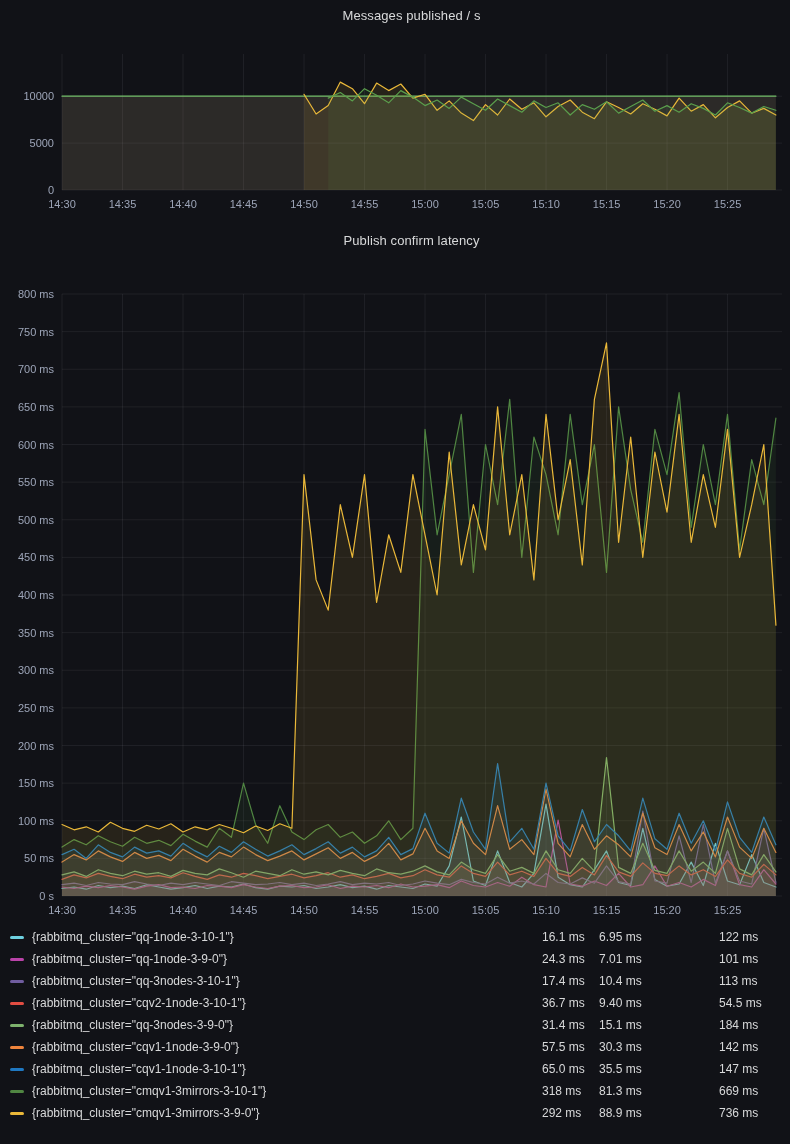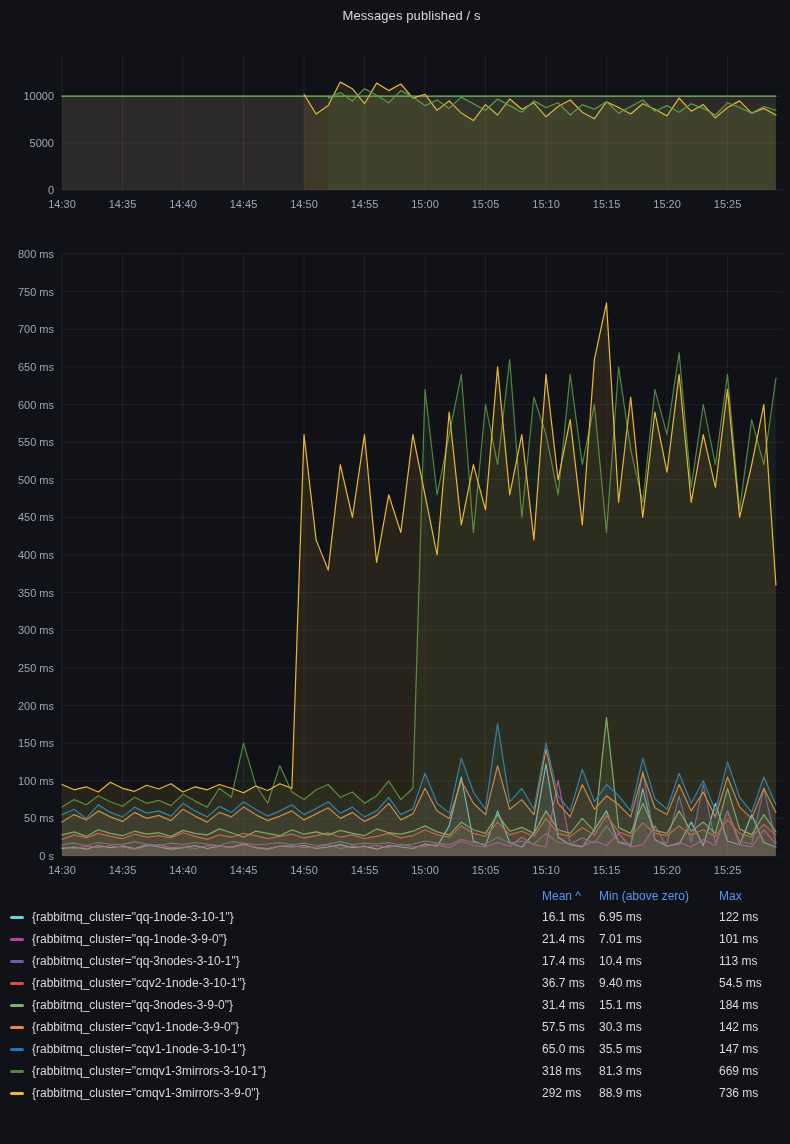--- a/index.html
+++ b/index.html
@@ -65,20 +65,21 @@
       <path d="M62.0 66.2L74.1 66.2L86.2 66.2L98.3 66.2L110.4 66.2L122.5 66.2L134.6 66.2L146.7 66.2L158.8 66.2L170.9 66.2L183.0 66.2L195.1 66.2L207.2 66.2L219.3 66.2L231.4 66.2L243.5 66.2L255.6 66.2L267.7 66.2L279.8 66.2L291.9 66.2L304.0 66.2L316.1 66.2L328.2 66.2L340.3 66.2L352.4 66.2L364.5 66.2L376.6 66.2L388.7 66.2L400.8 66.2L412.9 66.2L425.0 66.2L437.1 66.2L449.2 66.2L461.3 66.2L473.4 66.2L485.5 66.2L497.6 66.2L509.7 66.2L521.8 66.2L533.9 66.2L546.0 66.2L558.1 66.2L570.2 66.2L582.3 66.2L594.4 66.2L606.5 66.2L618.6 66.2L630.7 66.2L642.8 66.2L654.9 66.2L667.0 66.2L679.1 66.2L691.2 66.2L703.3 66.2L715.4 66.2L727.5 66.2L739.6 66.2L751.7 66.2L763.8 66.2L775.9 66.2L775.9 160L62.0 160Z" fill="rgba(187,168,128,0.16)" fill-opacity="1" stroke="none"></path>
       <path d="M62.0 66.2L74.1 66.2L86.2 66.2L98.3 66.2L110.4 66.2L122.5 66.2L134.6 66.2L146.7 66.2L158.8 66.2L170.9 66.2L183.0 66.2L195.1 66.2L207.2 66.2L219.3 66.2L231.4 66.2L243.5 66.2L255.6 66.2L267.7 66.2L279.8 66.2L291.9 66.2L304.0 66.2L316.1 66.2L328.2 66.2L340.3 66.2L352.4 66.2L364.5 66.2L376.6 66.2L388.7 66.2L400.8 66.2L412.9 66.2L425.0 66.2L437.1 66.2L449.2 66.2L461.3 66.2L473.4 66.2L485.5 66.2L497.6 66.2L509.7 66.2L521.8 66.2L533.9 66.2L546.0 66.2L558.1 66.2L570.2 66.2L582.3 66.2L594.4 66.2L606.5 66.2L618.6 66.2L630.7 66.2L642.8 66.2L654.9 66.2L667.0 66.2L679.1 66.2L691.2 66.2L703.3 66.2L715.4 66.2L727.5 66.2L739.6 66.2L751.7 66.2L763.8 66.2L775.9 66.2" fill="none" stroke="#73BF69" stroke-width="1.2" stroke-linejoin="round" stroke-linecap="round"></path>
       <path d="M304.0 64.3L316.1 84.0L328.2 75.6L340.3 52.1L352.4 58.7L364.5 73.7L376.6 53.1L388.7 60.6L400.8 54.0L412.9 68.1L425.0 64.3L437.1 80.3L449.2 70.9L461.3 83.1L473.4 90.6L485.5 74.6L497.6 85.0L509.7 69.0L521.8 79.3L533.9 72.8L546.0 86.8L558.1 76.5L570.2 70.0L582.3 82.2L594.4 88.7L606.5 71.8L618.6 77.5L630.7 84.0L642.8 73.7L654.9 79.3L667.0 85.9L679.1 68.1L691.2 81.2L703.3 74.6L715.4 87.8L727.5 77.5L739.6 70.9L751.7 83.1L763.8 78.4L775.9 85.0L775.9 160L304.0 160Z" fill="#EAB839" fill-opacity="0.1" stroke="none"></path>
       <path d="M304.0 64.3L316.1 84.0L328.2 75.6L340.3 52.1L352.4 58.7L364.5 73.7L376.6 53.1L388.7 60.6L400.8 54.0L412.9 68.1L425.0 64.3L437.1 80.3L449.2 70.9L461.3 83.1L473.4 90.6L485.5 74.6L497.6 85.0L509.7 69.0L521.8 79.3L533.9 72.8L546.0 86.8L558.1 76.5L570.2 70.0L582.3 82.2L594.4 88.7L606.5 71.8L618.6 77.5L630.7 84.0L642.8 73.7L654.9 79.3L667.0 85.9L679.1 68.1L691.2 81.2L703.3 74.6L715.4 87.8L727.5 77.5L739.6 70.9L751.7 83.1L763.8 78.4L775.9 85.0" fill="none" stroke="#EAB839" stroke-width="1.2" stroke-linejoin="round" stroke-linecap="round"></path>
       <path d="M328.2 68.1L340.3 62.5L352.4 70.9L364.5 58.7L376.6 65.3L388.7 72.8L400.8 60.6L412.9 67.1L425.0 75.6L437.1 70.0L449.2 78.4L461.3 67.1L473.4 73.7L485.5 80.3L497.6 69.0L509.7 75.6L521.8 82.2L533.9 70.9L546.0 77.5L558.1 72.8L570.2 85.0L582.3 74.6L594.4 79.3L606.5 71.8L618.6 83.1L630.7 76.5L642.8 70.0L654.9 81.2L667.0 75.6L679.1 82.2L691.2 73.7L703.3 78.4L715.4 85.0L727.5 72.8L739.6 77.5L751.7 83.1L763.8 76.5L775.9 80.3L775.9 160L328.2 160Z" fill="#5A9E4C" fill-opacity="0.1" stroke="none"></path>
       <path d="M328.2 68.1L340.3 62.5L352.4 70.9L364.5 58.7L376.6 65.3L388.7 72.8L400.8 60.6L412.9 67.1L425.0 75.6L437.1 70.0L449.2 78.4L461.3 67.1L473.4 73.7L485.5 80.3L497.6 69.0L509.7 75.6L521.8 82.2L533.9 70.9L546.0 77.5L558.1 72.8L570.2 85.0L582.3 74.6L594.4 79.3L606.5 71.8L618.6 83.1L630.7 76.5L642.8 70.0L654.9 81.2L667.0 75.6L679.1 82.2L691.2 73.7L703.3 78.4L715.4 85.0L727.5 72.8L739.6 77.5L751.7 83.1L763.8 76.5L775.9 80.3" fill="none" stroke="#5A9E4C" stroke-width="1.2" stroke-linejoin="round" stroke-linecap="round"></path>
     </svg>
 </div>
 
 <div class="panel">
+  <div class="panel-title t2">Publish confirm latency</div>
   <svg width="790" height="662" viewBox="0 0 790 662">
       <line x1="62" x2="62" y1="34" y2="636" stroke="rgba(204,204,220,0.08)" stroke-width="1"></line>
       <text x="62" y="654" text-anchor="middle" fill="#9DA5B8" font-size="11">14:30</text>
       <line x1="122.50420168067228" x2="122.50420168067228" y1="34" y2="636" stroke="rgba(204,204,220,0.08)" stroke-width="1"></line>
       <text x="122.50420168067228" y="654" text-anchor="middle" fill="#9DA5B8" font-size="11">14:35</text>
       <line x1="183.00840336134456" x2="183.00840336134456" y1="34" y2="636" stroke="rgba(204,204,220,0.08)" stroke-width="1"></line>
       <text x="183.00840336134456" y="654" text-anchor="middle" fill="#9DA5B8" font-size="11">14:40</text>
       <line x1="243.5126050420168" x2="243.5126050420168" y1="34" y2="636" stroke="rgba(204,204,220,0.08)" stroke-width="1"></line>
       <text x="243.5126050420168" y="654" text-anchor="middle" fill="#9DA5B8" font-size="11">14:45</text>
       <line x1="304.0168067226891" x2="304.0168067226891" y1="34" y2="636" stroke="rgba(204,204,220,0.08)" stroke-width="1"></line>
@@ -146,42 +147,36 @@
       <path d="M62.0 594.6L74.1 589.3L86.2 598.4L98.3 584.8L110.4 592.4L122.5 596.9L134.6 587.1L146.7 593.1L158.8 590.9L170.9 596.1L183.0 583.3L195.1 590.9L207.2 596.9L219.3 586.3L231.4 592.4L243.5 581.8L255.6 589.3L267.7 596.1L279.8 590.9L291.9 584.8L304.0 594.6L316.1 588.6L328.2 581.8L340.3 593.1L352.4 587.1L364.5 596.9L376.6 590.9L388.7 577.3L400.8 594.6L412.9 588.6L425.0 553.2L437.1 583.3L449.2 593.1L461.3 538.2L473.4 572.0L485.5 589.3L497.6 503.6L509.7 581.8L521.8 568.3L533.9 589.3L546.0 523.1L558.1 575.8L570.2 590.9L582.3 549.5L594.4 581.8L606.5 564.5L618.6 575.8L630.7 590.9L642.8 538.2L654.9 578.8L667.0 589.3L679.1 553.2L691.2 583.3L703.3 560.8L715.4 590.9L727.5 541.9L739.6 577.3L751.7 592.4L763.8 557.0L775.9 584.8L775.9 636L62.0 636Z" fill="#1F78C1" fill-opacity="0.1" stroke="none"></path>
       <path d="M62.0 594.6L74.1 589.3L86.2 598.4L98.3 584.8L110.4 592.4L122.5 596.9L134.6 587.1L146.7 593.1L158.8 590.9L170.9 596.1L183.0 583.3L195.1 590.9L207.2 596.9L219.3 586.3L231.4 592.4L243.5 581.8L255.6 589.3L267.7 596.1L279.8 590.9L291.9 584.8L304.0 594.6L316.1 588.6L328.2 581.8L340.3 593.1L352.4 587.1L364.5 596.9L376.6 590.9L388.7 577.3L400.8 594.6L412.9 588.6L425.0 553.2L437.1 583.3L449.2 593.1L461.3 538.2L473.4 572.0L485.5 589.3L497.6 503.6L509.7 581.8L521.8 568.3L533.9 589.3L546.0 523.1L558.1 575.8L570.2 590.9L582.3 549.5L594.4 581.8L606.5 564.5L618.6 575.8L630.7 590.9L642.8 538.2L654.9 578.8L667.0 589.3L679.1 553.2L691.2 583.3L703.3 560.8L715.4 590.9L727.5 541.9L739.6 577.3L751.7 592.4L763.8 557.0L775.9 584.8" fill="none" stroke="#1F78C1" stroke-width="1.2" stroke-linejoin="round" stroke-linecap="round"></path>
       <path d="M62.0 587.1L74.1 579.6L86.2 584.8L98.3 575.8L110.4 581.8L122.5 586.3L134.6 577.3L146.7 583.3L158.8 580.3L170.9 585.6L183.0 574.3L195.1 581.1L207.2 587.1L219.3 568.3L231.4 577.3L243.5 523.1L255.6 564.5L267.7 583.3L279.8 545.7L291.9 572.0L304.0 579.6L316.1 569.8L328.2 564.5L340.3 577.3L352.4 572.0L364.5 583.3L376.6 575.8L388.7 560.8L400.8 579.6L412.9 568.3L425.0 169.4L437.1 274.8L449.2 214.6L461.3 154.4L473.4 312.4L485.5 184.5L497.6 244.7L509.7 139.4L521.8 297.4L533.9 177.0L546.0 214.6L558.1 274.8L570.2 154.4L582.3 244.7L594.4 184.5L606.5 312.4L618.6 146.9L630.7 229.6L642.8 282.3L654.9 169.4L667.0 214.6L679.1 132.6L691.2 267.3L703.3 184.5L715.4 244.7L727.5 154.4L739.6 289.9L751.7 199.6L763.8 244.7L775.9 158.2L775.9 636L62.0 636Z" fill="#508642" fill-opacity="0.1" stroke="none"></path>
       <path d="M62.0 587.1L74.1 579.6L86.2 584.8L98.3 575.8L110.4 581.8L122.5 586.3L134.6 577.3L146.7 583.3L158.8 580.3L170.9 585.6L183.0 574.3L195.1 581.1L207.2 587.1L219.3 568.3L231.4 577.3L243.5 523.1L255.6 564.5L267.7 583.3L279.8 545.7L291.9 572.0L304.0 579.6L316.1 569.8L328.2 564.5L340.3 577.3L352.4 572.0L364.5 583.3L376.6 575.8L388.7 560.8L400.8 579.6L412.9 568.3L425.0 169.4L437.1 274.8L449.2 214.6L461.3 154.4L473.4 312.4L485.5 184.5L497.6 244.7L509.7 139.4L521.8 297.4L533.9 177.0L546.0 214.6L558.1 274.8L570.2 154.4L582.3 244.7L594.4 184.5L606.5 312.4L618.6 146.9L630.7 229.6L642.8 282.3L654.9 169.4L667.0 214.6L679.1 132.6L691.2 267.3L703.3 184.5L715.4 244.7L727.5 154.4L739.6 289.9L751.7 199.6L763.8 244.7L775.9 158.2" fill="none" stroke="#508642" stroke-width="1.2" stroke-linejoin="round" stroke-linecap="round"></path>
       <path d="M62.0 564.5L74.1 569.8L86.2 566.8L98.3 572.0L110.4 562.3L122.5 568.3L134.6 571.3L146.7 565.3L158.8 569.0L170.9 563.8L183.0 572.0L195.1 566.8L207.2 569.8L219.3 564.5L231.4 568.3L243.5 572.8L255.6 566.0L267.7 570.5L279.8 563.8L291.9 568.3L304.0 214.6L316.1 319.9L328.2 350.1L340.3 244.7L352.4 297.4L364.5 214.6L376.6 342.5L388.7 274.8L400.8 312.4L412.9 214.6L425.0 274.8L437.1 335.0L449.2 192.0L461.3 304.9L473.4 244.7L485.5 289.9L497.6 146.9L509.7 274.8L521.8 214.6L533.9 319.9L546.0 154.4L558.1 259.8L570.2 199.6L582.3 304.9L594.4 139.4L606.5 82.9L618.6 282.3L630.7 177.0L642.8 297.4L654.9 192.0L667.0 252.2L679.1 154.4L691.2 282.3L703.3 214.6L715.4 267.3L727.5 169.4L739.6 297.4L751.7 244.7L763.8 184.5L775.9 365.1L775.9 636L62.0 636Z" fill="#EAB839" fill-opacity="0.1" stroke="none"></path>
       <path d="M62.0 564.5L74.1 569.8L86.2 566.8L98.3 572.0L110.4 562.3L122.5 568.3L134.6 571.3L146.7 565.3L158.8 569.0L170.9 563.8L183.0 572.0L195.1 566.8L207.2 569.8L219.3 564.5L231.4 568.3L243.5 572.8L255.6 566.0L267.7 570.5L279.8 563.8L291.9 568.3L304.0 214.6L316.1 319.9L328.2 350.1L340.3 244.7L352.4 297.4L364.5 214.6L376.6 342.5L388.7 274.8L400.8 312.4L412.9 214.6L425.0 274.8L437.1 335.0L449.2 192.0L461.3 304.9L473.4 244.7L485.5 289.9L497.6 146.9L509.7 274.8L521.8 214.6L533.9 319.9L546.0 154.4L558.1 259.8L570.2 199.6L582.3 304.9L594.4 139.4L606.5 82.9L618.6 282.3L630.7 177.0L642.8 297.4L654.9 192.0L667.0 252.2L679.1 154.4L691.2 282.3L703.3 214.6L715.4 267.3L727.5 169.4L739.6 297.4L751.7 244.7L763.8 184.5L775.9 365.1" fill="none" stroke="#EAB839" stroke-width="1.2" stroke-linejoin="round" stroke-linecap="round"></path>
     </svg>
 </div>
 
 <div class="legend">
-  <div class="lrow lhead">
-    <div class="lbl"></div>
-    <div class="col mean">Mean ^</div>
-    <div class="col min">Min (above zero)</div>
-    <div class="col max">Max</div>
-  </div>
 
   <div class="lrow">
     <div class="lbl">
       <span class="swatch" style="background: rgb(110, 208, 224);"></span>
       <span class="ltext">{rabbitmq_cluster="qq-1node-3-10-1"}</span>
     </div>
     <div class="col mean">16.1 ms</div>
     <div class="col min">6.95 ms</div>
     <div class="col max">122 ms</div>
   </div>
   <div class="lrow">
     <div class="lbl">
       <span class="swatch" style="background: rgb(186, 67, 169);"></span>
       <span class="ltext">{rabbitmq_cluster="qq-1node-3-9-0"}</span>
     </div>
-    <div class="col mean">21.4 ms</div>
+    <div class="col mean">24.3 ms</div>
     <div class="col min">7.01 ms</div>
     <div class="col max">101 ms</div>
   </div>
   <div class="lrow">
     <div class="lbl">
       <span class="swatch" style="background: rgb(112, 93, 160);"></span>
       <span class="ltext">{rabbitmq_cluster="qq-3nodes-3-10-1"}</span>
     </div>
     <div class="col mean">17.4 ms</div>
     <div class="col min">10.4 ms</div>

